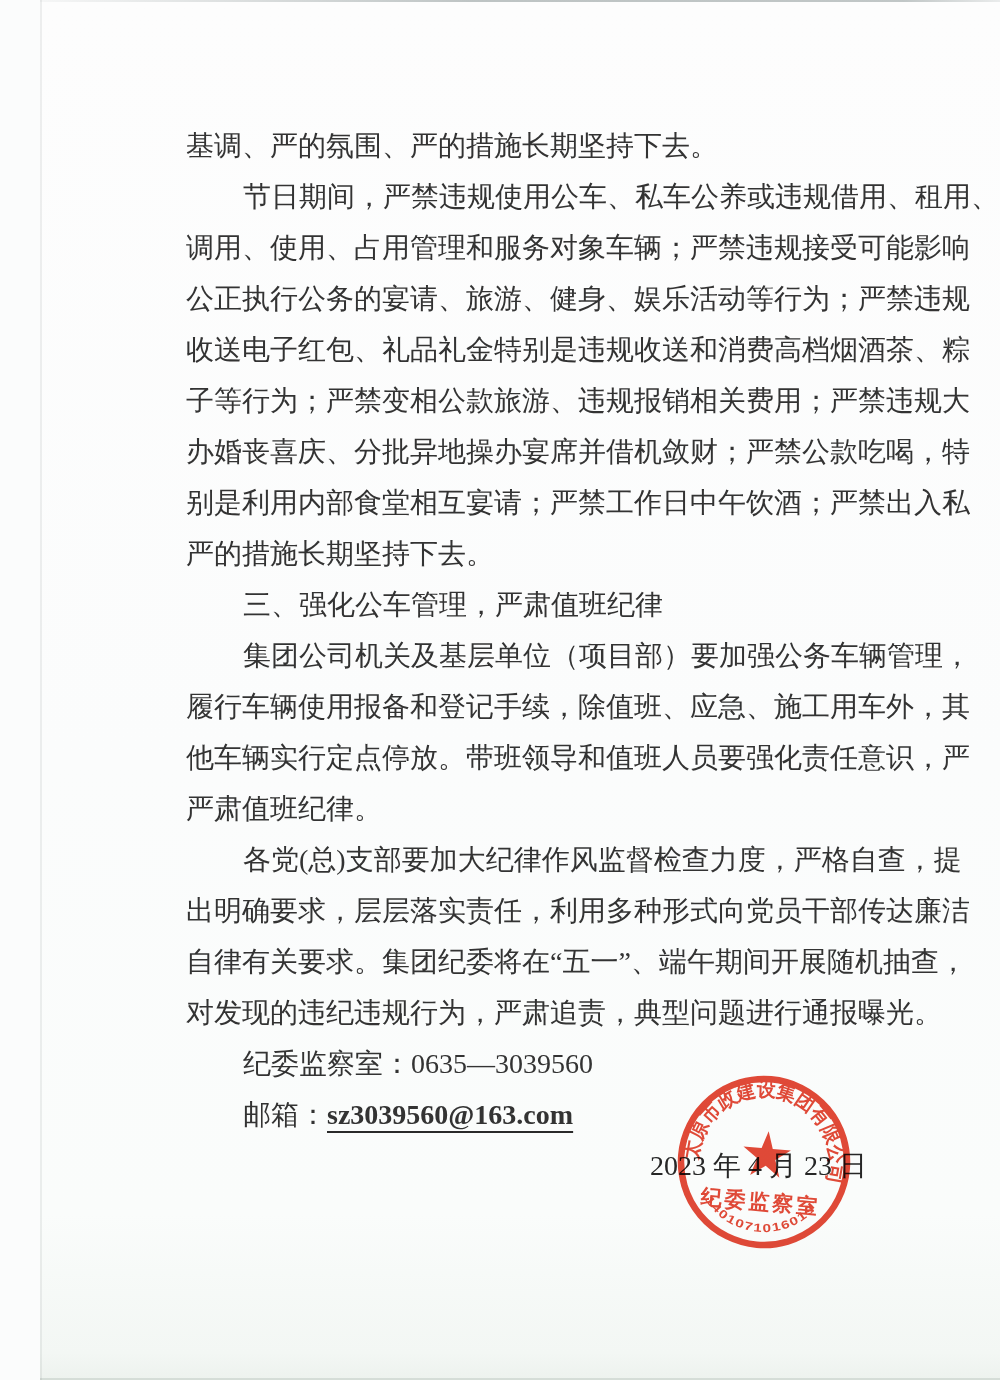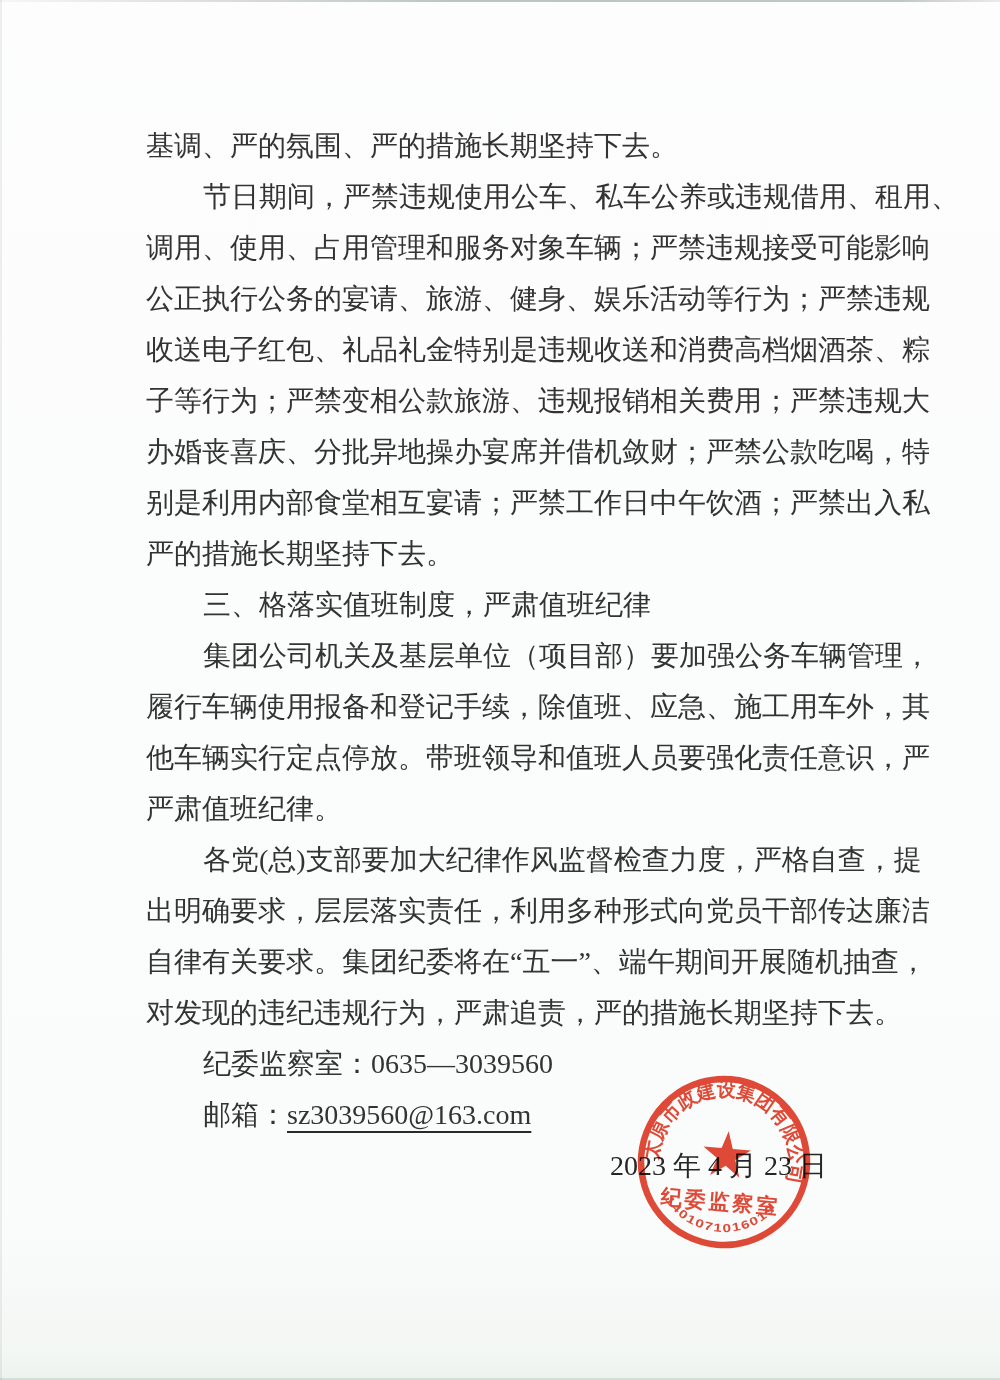--- a/index.html
+++ b/index.html
@@ -5,40 +5,42 @@
 <style>
   html,body{margin:0;padding:0;}
   body{
     width:1000px;height:1380px;position:relative;overflow:hidden;
     background:#fbfcfc;
     font-family:"Liberation Serif","DejaVu Serif",serif;
   }
   .page{
     position:absolute;inset:0;
     background:linear-gradient(180deg,#fdfdfd 0%,#fbfcfc 55%,#fafcfb 88%,#f3f7f4 98%,#edf2ee 100%);
+    margin-left:40px;
   }
   .edge-top{position:absolute;top:0;left:0;right:0;height:2px;
     background:linear-gradient(90deg,rgba(100,115,115,.05),rgba(95,110,110,.40) 45%,rgba(95,110,110,.38) 90%,rgba(95,110,110,.12));}
   .edge-left{position:absolute;top:0;left:0;bottom:0;width:2px;background:rgba(120,132,132,.12);}
   .edge-bottom{position:absolute;bottom:0;left:0;right:0;height:2px;background:rgba(128,145,138,.22);}
 
   .textcol{
     position:absolute;left:146px;top:120px;width:688px;
     font-size:28px;color:#333;line-height:51px;
   }
   .line{height:51px;white-space:nowrap;}
   .ind{padding-left:57px;}
   [data-justify="true"]{display:flex;justify-content:space-between;}
   [data-justify="true"] span{display:block;}
   .date-line{padding-left:464px;color:#262626;}
   .email-value{
     text-decoration:underline;
     text-decoration-thickness:2px;
     text-underline-offset:7px;
     text-decoration-color:#2a2a2a;
+    font-weight:bold;
   }
 
   .seal{
     position:absolute;left:614px;top:1052px;width:220px;height:220px;
     mix-blend-mode:multiply;opacity:.93;z-index:2;
   }
   .seal text{font-family:"Liberation Sans","DejaVu Sans",sans-serif;font-weight:bold;}
   .seal-company{font-size:21px;}
   .seal-office{font-size:21px;letter-spacing:3px;}
   .seal-serial{font-size:11.5px;letter-spacing:1px;}
@@ -256,21 +258,21 @@
         <span>饮</span>
         <span>酒</span>
         <span>；</span>
         <span>严</span>
         <span>禁</span>
         <span>出</span>
         <span>入</span>
         <span>私</span>
       </div>
     <div class="line">严的措施长期坚持下去。</div>
-    <div class="line ind">三、格落实值班制度，严肃值班纪律</div>
+    <div class="line ind">三、强化公车管理，严肃值班纪律</div>
     <div class="line ind" data-justify="true">
         <span>集</span>
         <span>团</span>
         <span>公</span>
         <span>司</span>
         <span>机</span>
         <span>关</span>
         <span>及</span>
         <span>基</span>
         <span>层</span>
@@ -436,21 +438,21 @@
         <span>期</span>
         <span>间</span>
         <span>开</span>
         <span>展</span>
         <span>随</span>
         <span>机</span>
         <span>抽</span>
         <span>查</span>
         <span>，</span>
       </div>
-    <div class="line">对发现的违纪违规行为，严肃追责，严的措施长期坚持下去。</div>
+    <div class="line">对发现的违纪违规行为，严肃追责，典型问题进行通报曝光。</div>
 
     <div class="line ind">
       <span>纪委监察室：</span><span>0635—3039560</span>
     </div>
     <div class="line ind">
       <span>邮箱：</span><span class="email-value">sz3039560@163.com</span>
     </div>
     <div class="line date-line">2023 年 4 月 23 日</div>
   </div>
 

